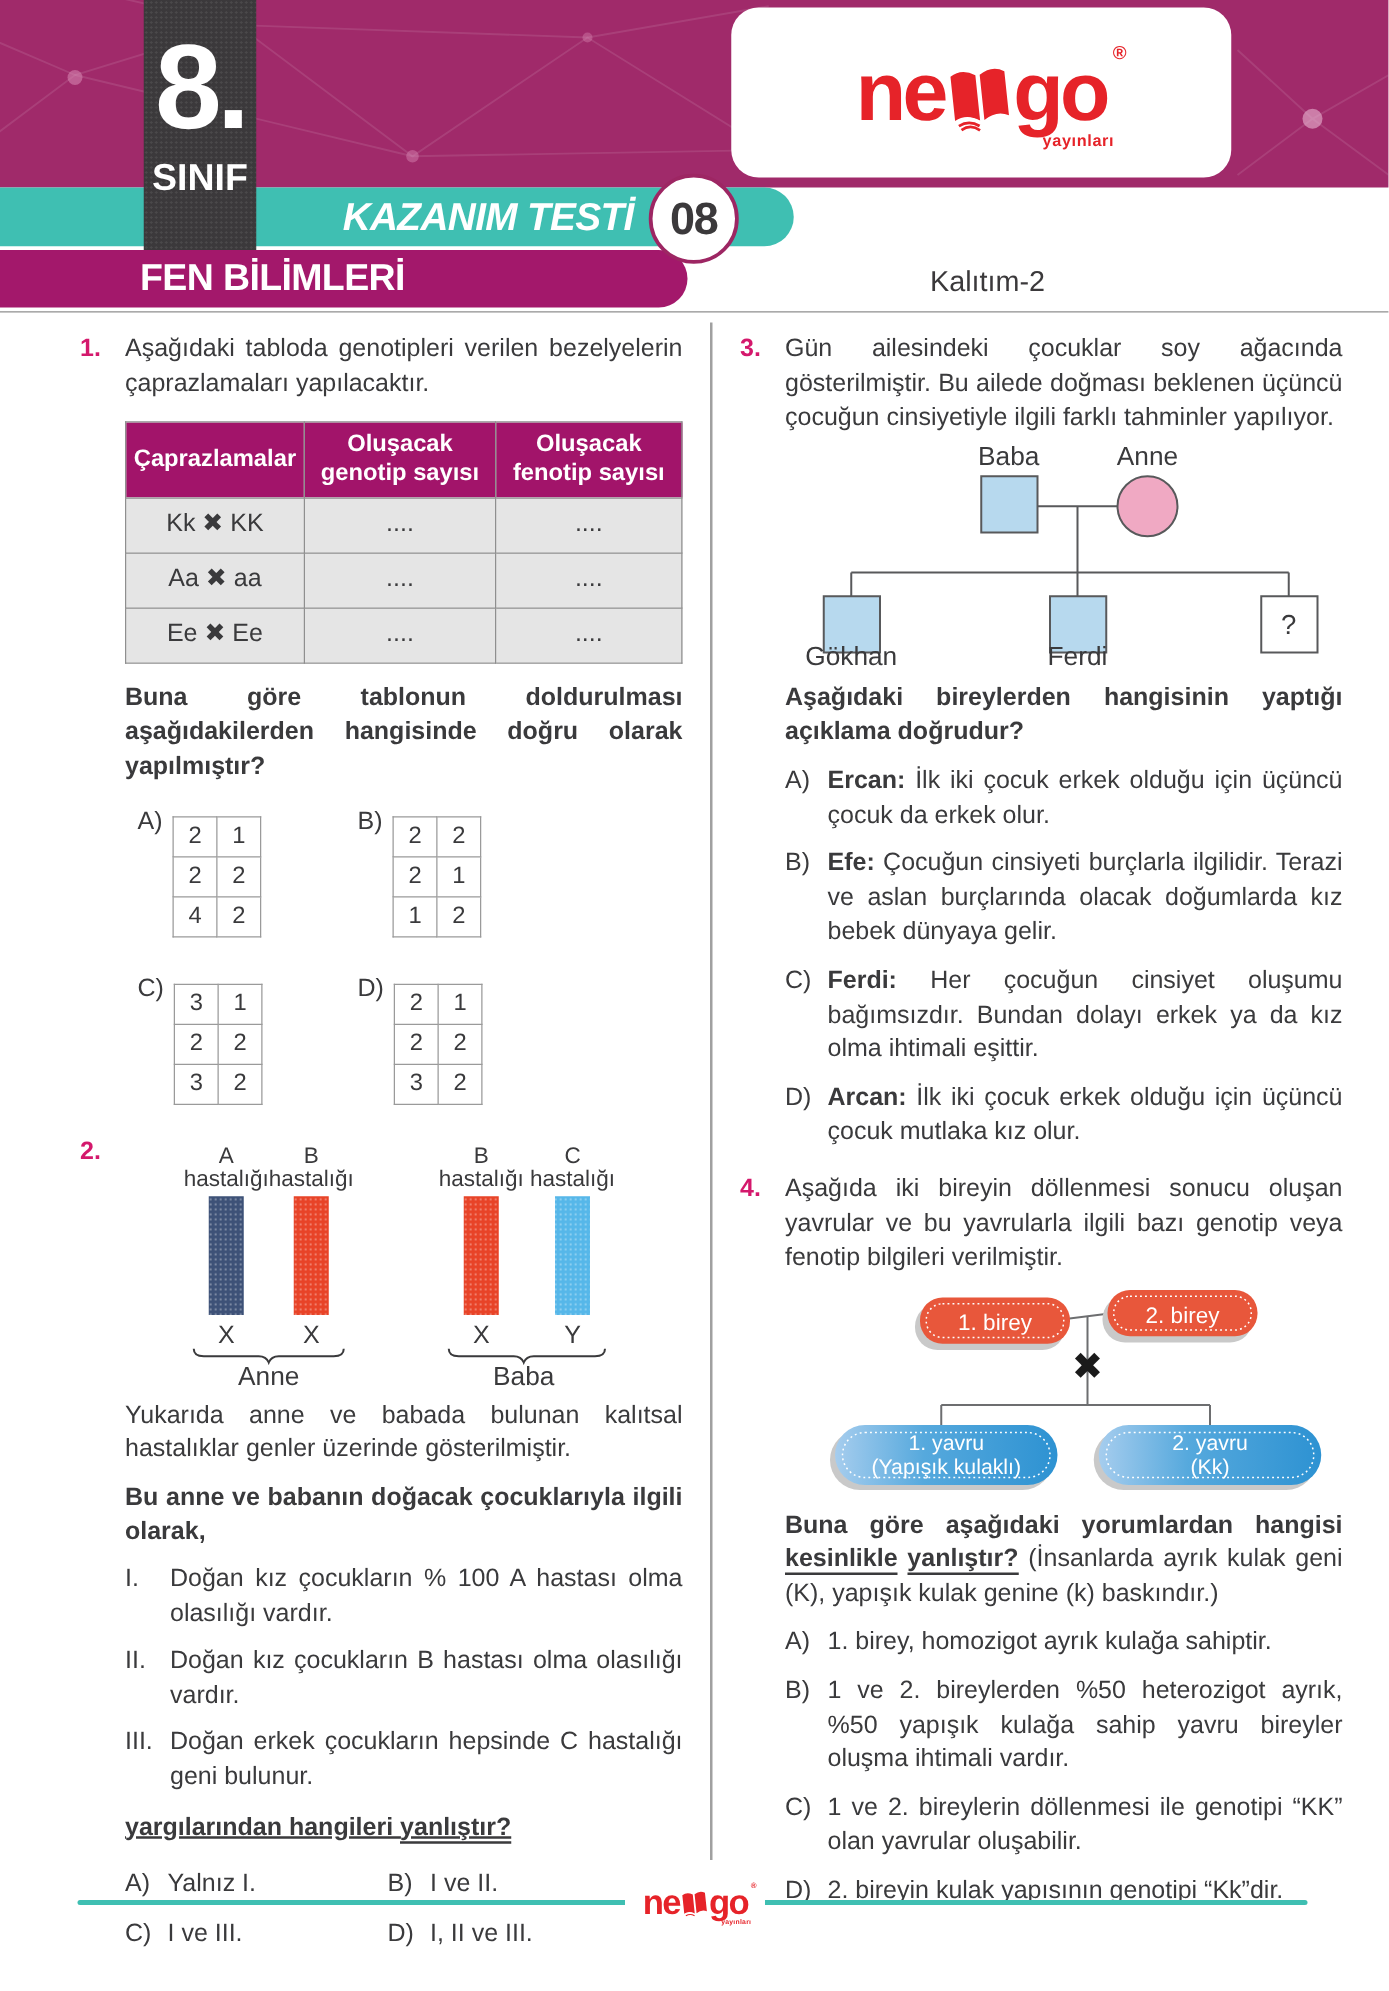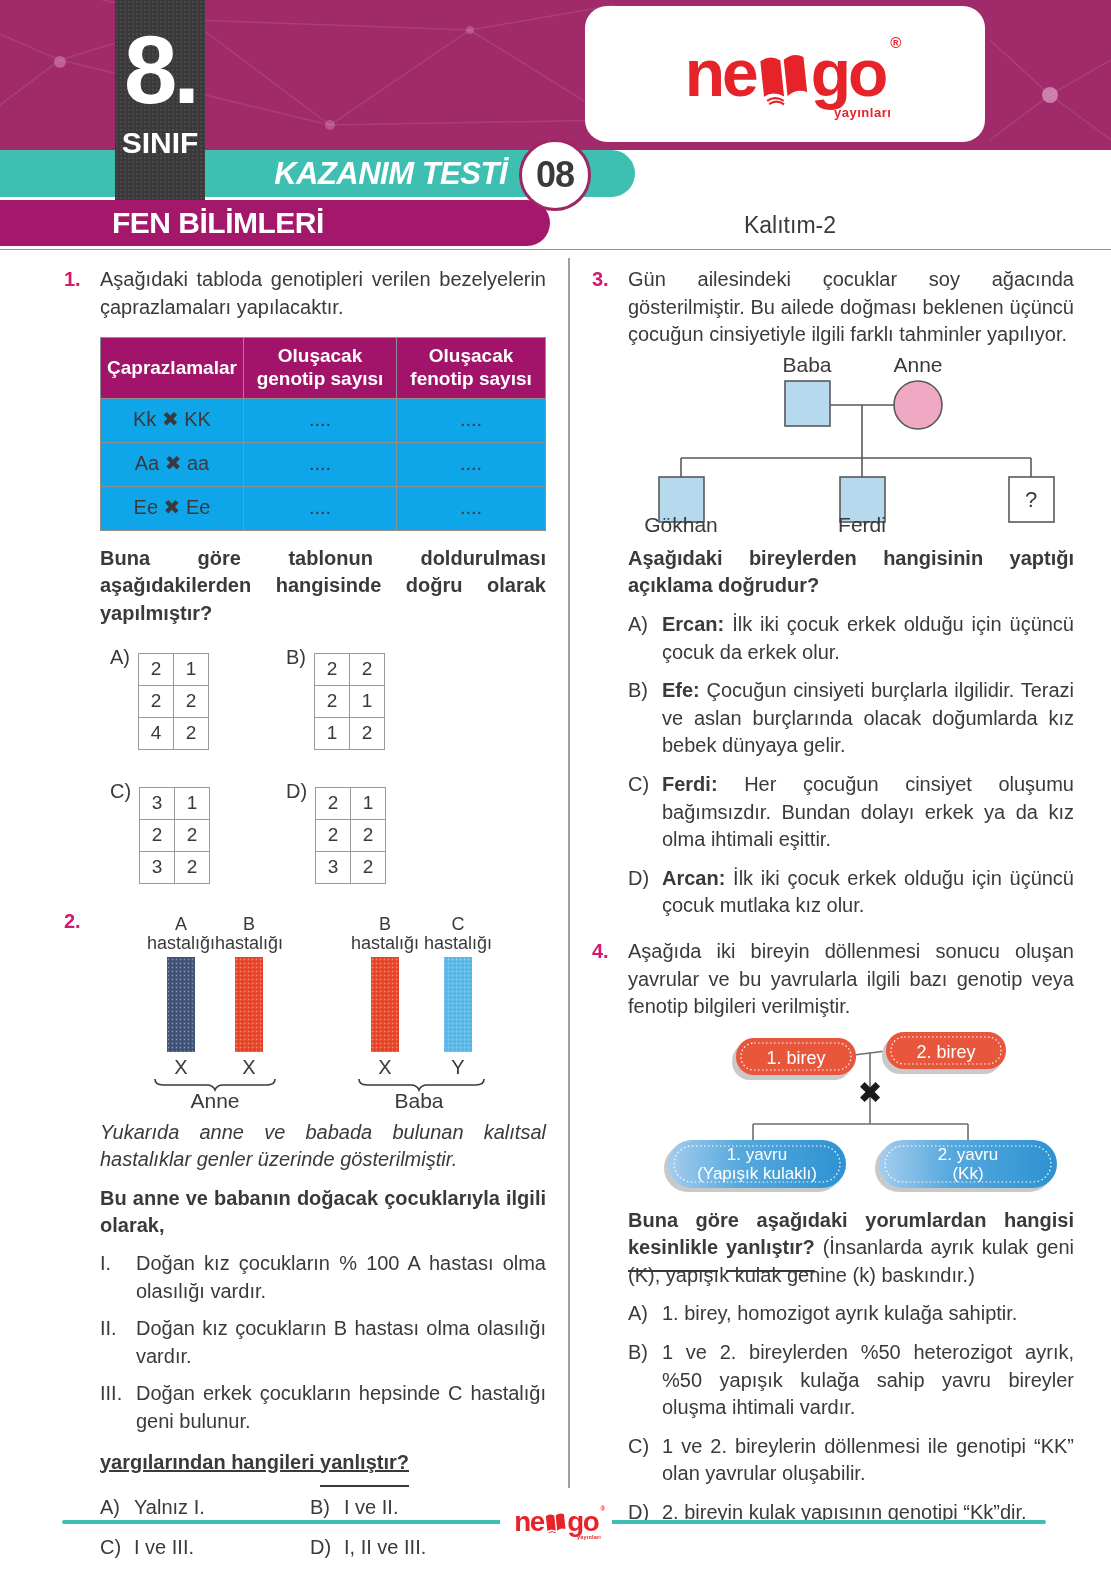--- a/index.html
+++ b/index.html
@@ -32,26 +32,26 @@
   
   .col{position:absolute;top:266px;width:482px;font-size:20px;line-height:1.38;text-align:justify;}
   .col-left{left:64px;}
   .col-right{left:592px;}
   .divider{position:absolute;left:568px;top:258px;width:2px;height:1230px;background:#a0a0a0;}
 
   .q{display:flex;}
   .qnum{color:#d4186c;font-weight:700;width:36px;flex-shrink:0;}
   .qbody{flex:1;min-width:0;}
   .bold{font-weight:700;}
-  .u{border-bottom:2px solid #3a3a3c;padding-bottom:12px;}
+  .u{border-bottom:2px solid #3a3a3c;padding-bottom:0;}
 
   
   table.xtable{border-collapse:collapse;width:100%;margin:16px 0 2px 0;}
   table.xtable th{background:#a2146a;color:#fff;font-size:19px;font-weight:700;padding:7px 6px;border:1px solid #8f8f8f;text-align:center;line-height:1.2;}
-  table.xtable td{background:#0ea5e9;border:1px solid #8f8f8f;text-align:center;font-size:20px;height:41px;color:#3a3a3c;}
+  table.xtable td{background:#e5e5e5;border:1px solid #8f8f8f;text-align:center;font-size:20px;height:41px;color:#3a3a3c;}
 
   .q1-options{display:grid;grid-template-columns:176px 1fr;row-gap:28px;margin-top:16px;padding-left:10px;}
   .q1opt{display:flex;gap:8px;align-items:flex-start;}
   .optlabel{font-size:20px;color:#3a3a3c;flex-shrink:0;}
   table.mini{border-collapse:collapse;margin-top:9px;}
   table.mini td{width:32px;height:29px;border:1px solid #9a9a9a;background:#fff;text-align:center;font-size:19px;color:#3a3a3c;}
 
   
   .item{display:flex;margin-top:10px;}
   .item-num{width:36px;flex-shrink:0;}
@@ -280,21 +280,21 @@
           <g stroke="#3a3a3c" stroke-width="1.6" fill="none">
             <path d="M52,165 q0,6 8,6 L104,171 q6,0 8,5 q2,-5 8,-5 L164,171 q8,0 8,-6"></path>
             <path d="M256,165 q0,6 8,6 L308,171 q6,0 8,5 q2,-5 8,-5 L373,171 q8,0 8,-6"></path>
           </g>
           <g font-size="21" fill="#3a3a3c" text-anchor="middle" font-family="Liberation Sans, sans-serif">
             <text x="112" y="194">Anne</text>
             <text x="316" y="194">Baba</text>
           </g>
         </svg>
 
-        <div style="margin-top:9px;font-style:italic;">Yukarıda anne ve babada bulunan kalıtsal hastalıklar genler üzerinde gösterilmiştir.</div>
+        <div style="margin-top:9px;">Yukarıda anne ve babada bulunan kalıtsal hastalıklar genler üzerinde gösterilmiştir.</div>
         <div class="bold" style="margin-top:11px;">Bu anne ve babanın doğacak çocuklarıyla ilgili olarak,</div>
 
         <div class="item">
           <span class="item-num">I.</span>
           <span class="item-text">Doğan kız çocukların % 100 A hastası olma olasılığı vardır.</span>
         </div>
         <div class="item">
           <span class="item-num">II.</span>
           <span class="item-text">Doğan kız çocukların B hastası olma olasılığı vardır.</span>
         </div>

